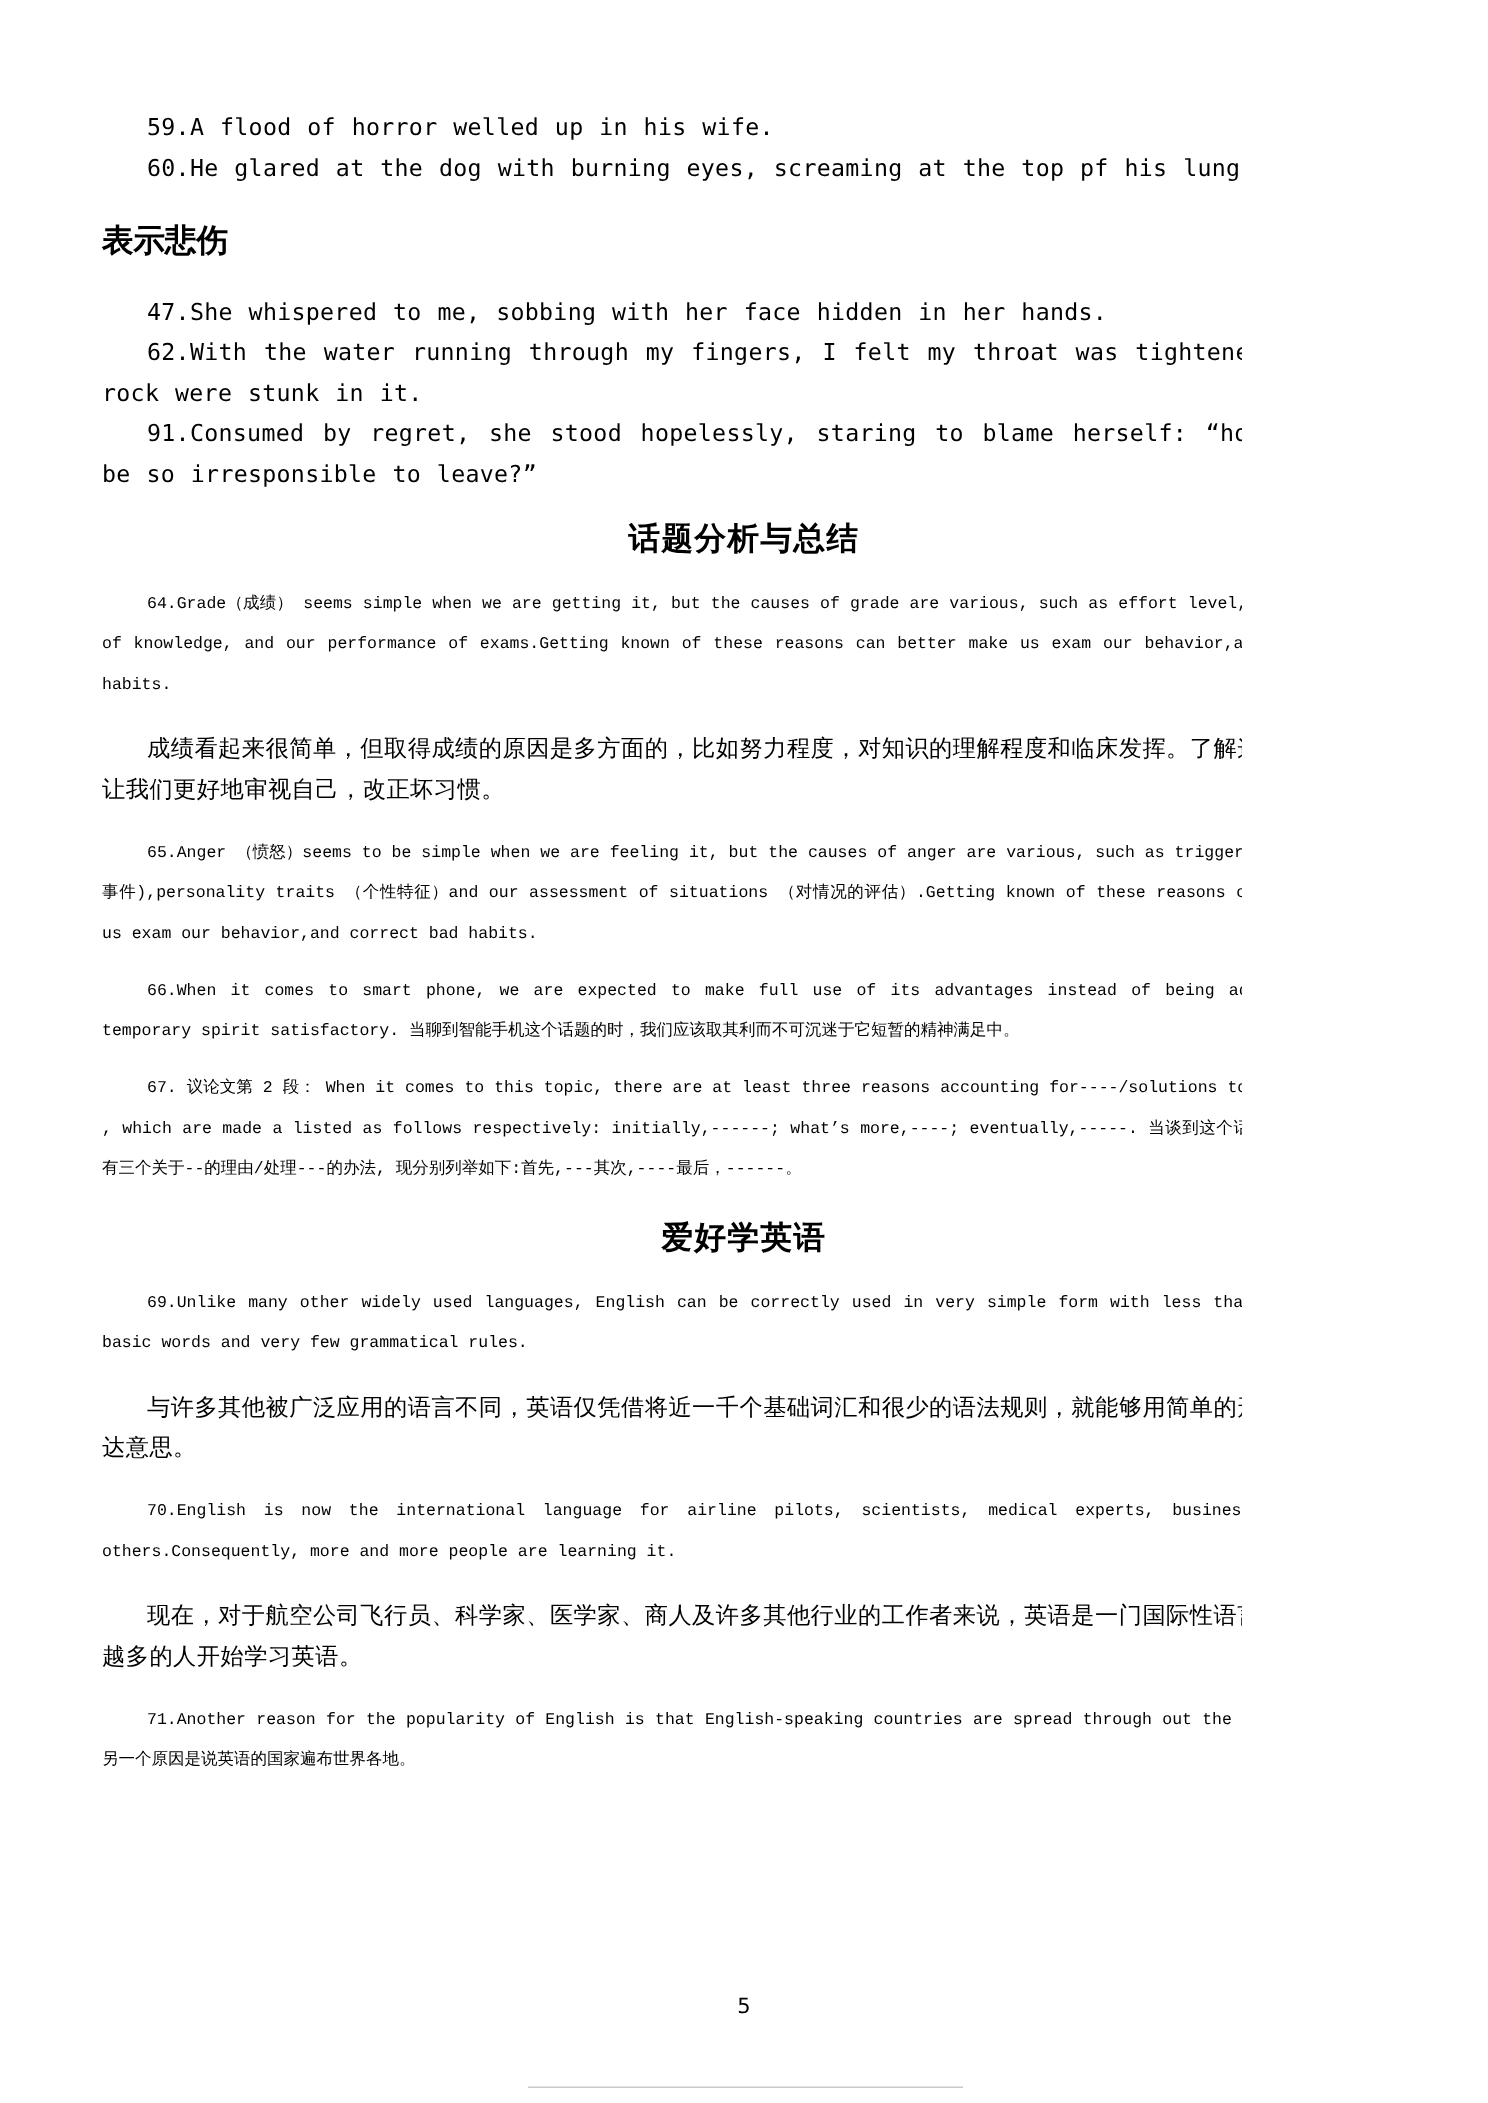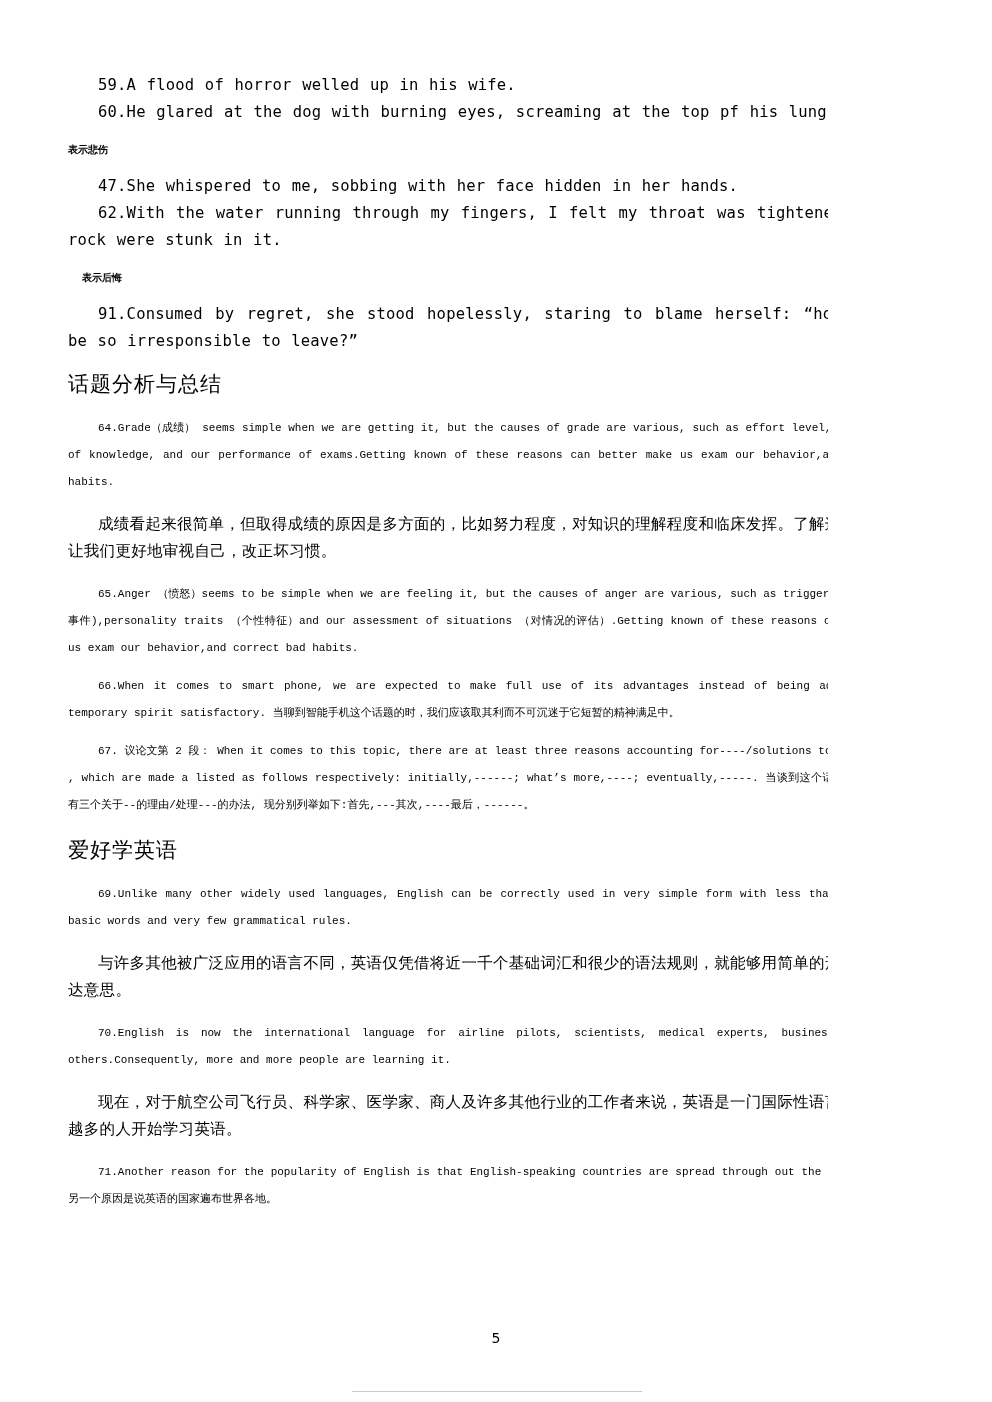--- a/index.html
+++ b/index.html
@@ -43,27 +43,28 @@
   }
   .cn {
     font-family: Liberation Mono, monospace;
     font-size: 15.5px;
     line-height: 27px;
     letter-spacing: 0.3px;
   }
   .cn-bold {
     font-family: "DejaVu Sans", sans-serif;
     font-weight: bold;
-    font-size: 10px;
+    font-size: 21px;
     line-height: 27px;
   }
   .heading {
     font-family: "DejaVu Serif", serif;
-    font-weight: normal;
+    font-weight: bold;
     font-size: 21px;
+    text-align: center;
     line-height: 40px;
     margin: 9px 0 6px 0;
     letter-spacing: 1px;
   }
   .mixed {
     font-family: Liberation Mono, monospace;
     font-size: 11px;
     line-height: 27px;
     text-align: justify;
   }
@@ -90,21 +91,20 @@
 <body>
 
 <div class="page">
   <div class="content">
 
     <p class="para indent">59.A flood of horror welled up in his wife.</p>
     <p class="para indent">60.He glared at the dog with burning eyes, screaming at the top pf his lung.</p>
     <p class="cn-bold">表示悲伤</p>
     <p class="para indent">47.She whispered to me, sobbing with her face hidden in her hands.</p>
     <p class="para indent">62.With the water running through my fingers, I felt my throat was tightened as if a rock were stunk in it.</p>
-    <p class="cn-bold" style="text-indent:14px;">表示后悔</p>
     <p class="para indent">91.Consumed by regret, she stood hopelessly, staring to blame herself: “how could I be so irresponsible to leave?”</p>
 
     <h2 class="heading">话题分析与总结</h2>
 
     <p class="mixed indent">64.Grade（成绩） seems simple when we are getting it, but the causes of grade are various, such as effort level, understanding of knowledge, and our performance of exams.Getting known of these reasons can better make us exam our behavior,and correct bad habits.</p>
     <p class="cn indent">成绩看起来很简单，但取得成绩的原因是多方面的，比如努力程度，对知识的理解程度和临床发挥。了解这些原因可以让我们更好地审视自己，改正坏习惯。</p>
     <p class="mixed indent">65.Anger （愤怒）seems to be simple when we are feeling it, but the causes of anger are various, such as triggering events(触发事件),personality traits （个性特征）and our assessment of situations （对情况的评估）.Getting known of these reasons can better make us exam our behavior,and correct bad habits.</p>
     <p class="mixed indent">66.When it comes to smart phone, we are expected to make full use of its advantages instead of being addicted in its temporary spirit satisfactory. 当聊到智能手机这个话题的时，我们应该取其利而不可沉迷于它短暂的精神满足中。</p>
     <p class="mixed indent">67. 议论文第 2 段： When it comes to this topic, there are at least three reasons accounting for----/solutions to deal with --- , which are made a listed as follows respectively: initially,------; what’s more,----; eventually,-----. 当谈到这个话题的时，这里至少有三个关于--的理由/处理---的办法, 现分别列举如下:首先,---其次,----最后，------。</p>
 

